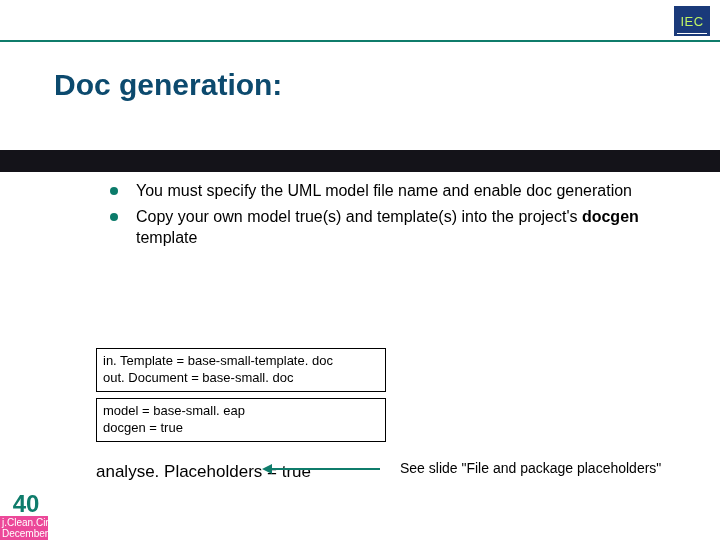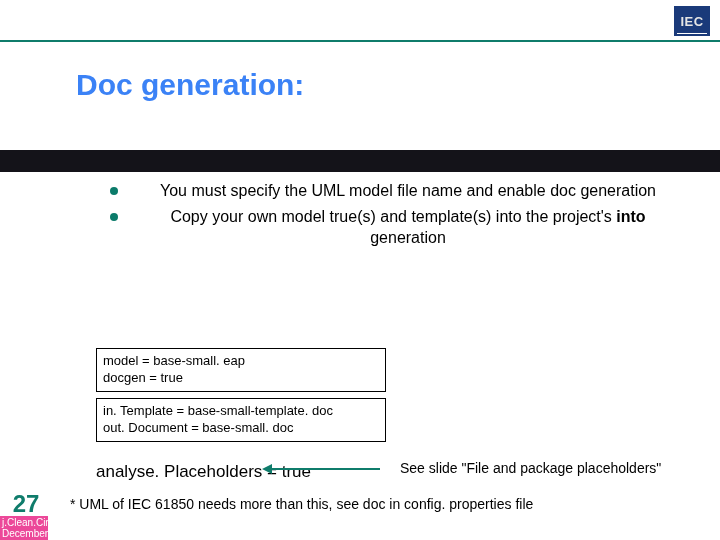--- a/index.html
+++ b/index.html
@@ -1,26 +1,26 @@
 <!DOCTYPE html>
 <html><head>
 <meta charset="utf-8">
 <style>
   * { box-sizing: border-box; margin: 0; padding: 0; }
   html, body { width: 720px; height: 540px; font-family: Arial, Helvetica, sans-serif; background: #fff; color: #000; }
   .slide { position: relative; width: 720px; height: 540px; }
   .topbar { position: absolute; top: 0; left: 0; right: 0; height: 40px; background: #fff; }
   .topline { position: absolute; top: 40px; left: 0; right: 0; height: 2px; background: #0f7c6b; }
   .iec-logo { position: absolute; top: 6px; right: 10px; width: 36px; height: 30px; background: #1a3a7a; display: flex; align-items: center; justify-content: center; }
-  .iec-logo .t { color: #e5e5e5; font-size: 13px; font-weight: bold; letter-spacing: 0.5px; }
+  .iec-logo .t { color: #bef264; font-size: 13px; font-weight: normal; letter-spacing: 0.5px; }
   .iec-logo .rule { position: absolute; bottom: 2px; left: 3px; right: 3px; height: 1px; background: #fff; }
-  .title { position: absolute; top: 68px; left: 76px; right: 40px; font-size: 30px; line-height: 1.1; color: #3b82f6; font-weight: bold; }
+  .title { position: absolute; top: 68px; left: 54px; right: 40px; font-size: 30px; line-height: 1.1; color: #0c4a6e; font-weight: bold; }
   .darkband { position: absolute; top: 150px; left: 0; right: 0; height: 22px; background: #141319; }
   .bullets { position: absolute; top: 180px; left: 110px; right: 40px; font-size: 16px; line-height: 1.35; }
-  .bullets li { list-style: none; position: relative; padding-left: 26px; margin-bottom: 4px; text-align: center; }
+  .bullets li { list-style: none; position: relative; padding-left: 26px; margin-bottom: 4px; }
   .bullets li::before { content: ""; position: absolute; left: 0; top: 7px; width: 8px; height: 8px; background: #0b7b6a; border-radius: 50%; }
   .code-boxes { position: absolute; top: 348px; left: 96px; width: 290px; font-size: 13px; line-height: 1.3; }
   .cbox { border: 1px solid #000; padding: 4px 6px; margin-bottom: 6px; background: #fff; }
   .loose-line { position: absolute; left: 96px; top: 462px; font-size: 17px; }
   .arrow { position: absolute; top: 468px; left: 270px; width: 110px; height: 2px; background: #0f7c6b; }
   .arrow::after { content: ""; position: absolute; left: -8px; top: -4px; width: 0; height: 0; border-right: 10px solid #0f7c6b; border-top: 5px solid transparent; border-bottom: 5px solid transparent; }
   .seealso { position: absolute; top: 460px; left: 400px; font-size: 14px; }
   .footnote { position: absolute; top: 496px; left: 70px; font-size: 14px; }
   .pagenum { position: absolute; bottom: 22px; left: 4px; width: 44px; text-align: center; font-size: 24px; font-weight: bold; color: #0f7c6b; }
   .footerbox { position: absolute; bottom: 0; left: 0; width: 48px; height: 24px; background: #ec4899; color: #fff; font-size: 10px; line-height: 1.1; padding: 1px 2px; overflow: hidden; }
@@ -43,43 +43,42 @@
     <div>Doc generation:</div>
   </div>
 
   <div class="darkband"></div>
 
   <ul class="bullets">
     <li>
       <span>You must specify the UML model file name and enable doc generation</span>
     </li>
     <li>
-      <span>Copy your own model true(s) and template(s) into the project's </span><b>into</b><span> generation</span>
+      <span>Copy your own model true(s) and template(s) into the project's </span><b>docgen</b><span> template</span>
     </li>
   </ul>
 
   <div class="code-boxes">
     <div class="cbox">
+      <div>in. Template = base-small-template. doc</div>
+      <div>out. Document = base-small. doc</div>
+    </div>
+    <div class="cbox">
       <div>model = base-small. eap</div>
       <div>docgen = true</div>
-    </div>
-    <div class="cbox">
-      <div>in. Template = base-small-template. doc</div>
-      <div>out. Document = base-small. doc</div>
     </div>
   </div>
 
   <div class="loose-line">analyse. Placeholders = true</div>
 
   <div class="arrow"></div>
 
   <div class="seealso">See slide "File and package placeholders"</div>
 
-  <div class="footnote">* UML of IEC 61850 needs more than this, see doc in config. properties file</div>
 
-  <div class="pagenum">27</div>
+  <div class="pagenum">40</div>
 
   <div class="footerbox">
     <div>j.Clean.Cim</div>
     <div>December 2010</div>
   </div>
 
 </div>
 
 </body></html>

